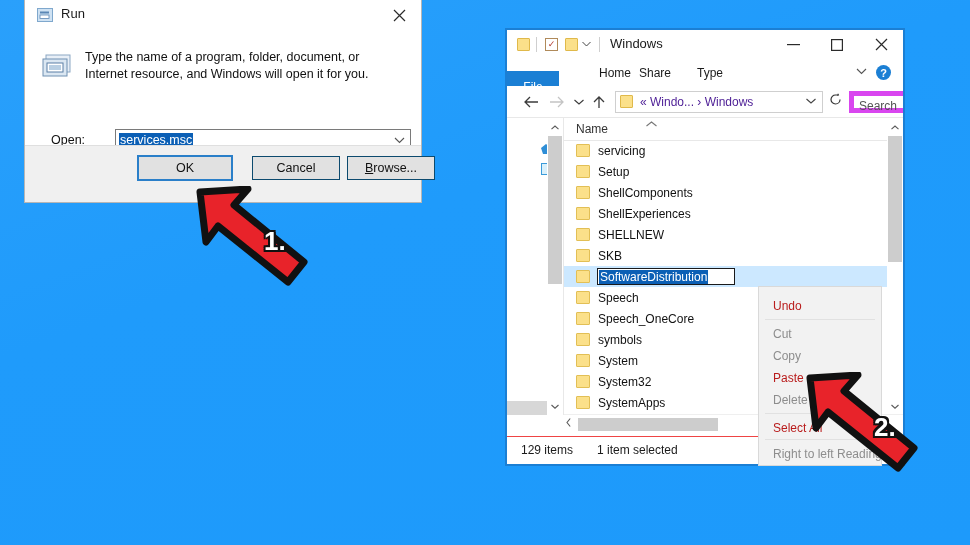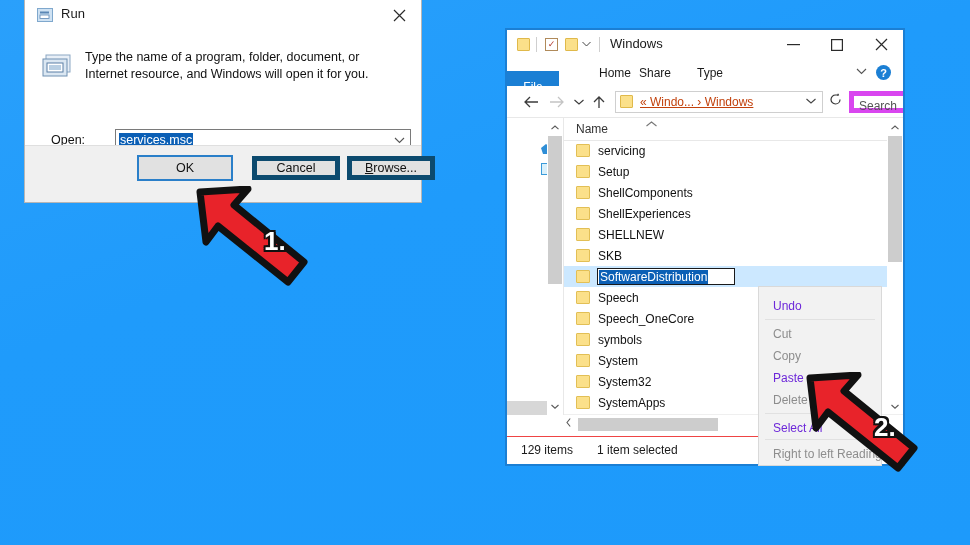--- a/index.html
+++ b/index.html
@@ -78,21 +78,21 @@
   }
   #run-footer {
     position: absolute; left: 0; right: 0; bottom: 0; height: 56px;
     background: #f0f0f0;
     border-top: 1px solid #dfdfdf;
   }
   .run-btn {
     position: absolute; top: 10px;
     height: 24px; width: 88px;
     background: #e1e1e1;
-    border: 5px solid #0c4a6e;
+    border: 1px solid #0c4a6e;
     font-size: 12.5px; color: #111;
     display: flex; align-items: center; justify-content: center;
     box-sizing: border-box;
   }
   #btn-ok {
     left: 112px; width: 96px;
     border: 2px solid #2a7fc9;
     background: #e1e1e1;
     top: 9px; height: 26px;
   }
@@ -198,21 +198,21 @@
     box-sizing: border-box;
   }
   #bc-folder {
     position: absolute; left: 4px; top: 3px;
     width: 13px; height: 13px;
     background: #fbe08a; border: 1px solid #e0b94a; border-radius: 1px;
     box-sizing: border-box;
   }
   #bc-text {
     position: absolute; left: 24px; top: 3px;
-    font-size: 12px; color: #c2410c; white-space: nowrap; text-decoration: underline;
+    font-size: 12px; color: #4c1d95; white-space: nowrap;
   }
   #bc-arrow {
     position: absolute; right: 6px; top: 4px;
     font-size: 9px; color: #444;
   }
   #nav-refresh {
     position: absolute; left: 322px; top: 7px;
     font-size: 12px; color: #333;
   }
   #ex-search {
@@ -369,21 +369,21 @@
   #context-menu {
     position: absolute; left: 758px; top: 286px;
     width: 124px; height: 180px;
     background: #f2f2f2;
     border: 1px solid #d9d9d9;
     box-sizing: border-box;
     overflow: hidden;
   }
   .cm-item {
     position: absolute; left: 14px;
-    font-size: 12px; color: #6d28d9;
+    font-size: 12px; color: #b91c1c;
     white-space: nowrap;
   }
   .cm-item.enabled { color: #8d8d8d; }
   .cm-sep {
     position: absolute; left: 6px; right: 6px; height: 1px;
     background: #e1e1e1;
   }
 
   
   .red-arrow { position: absolute; }

